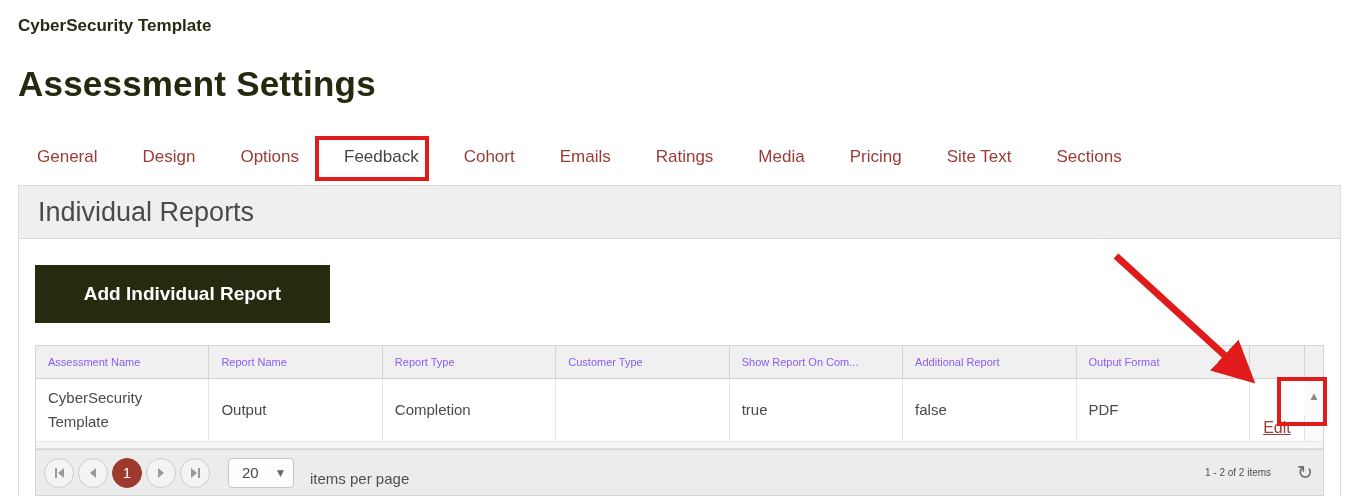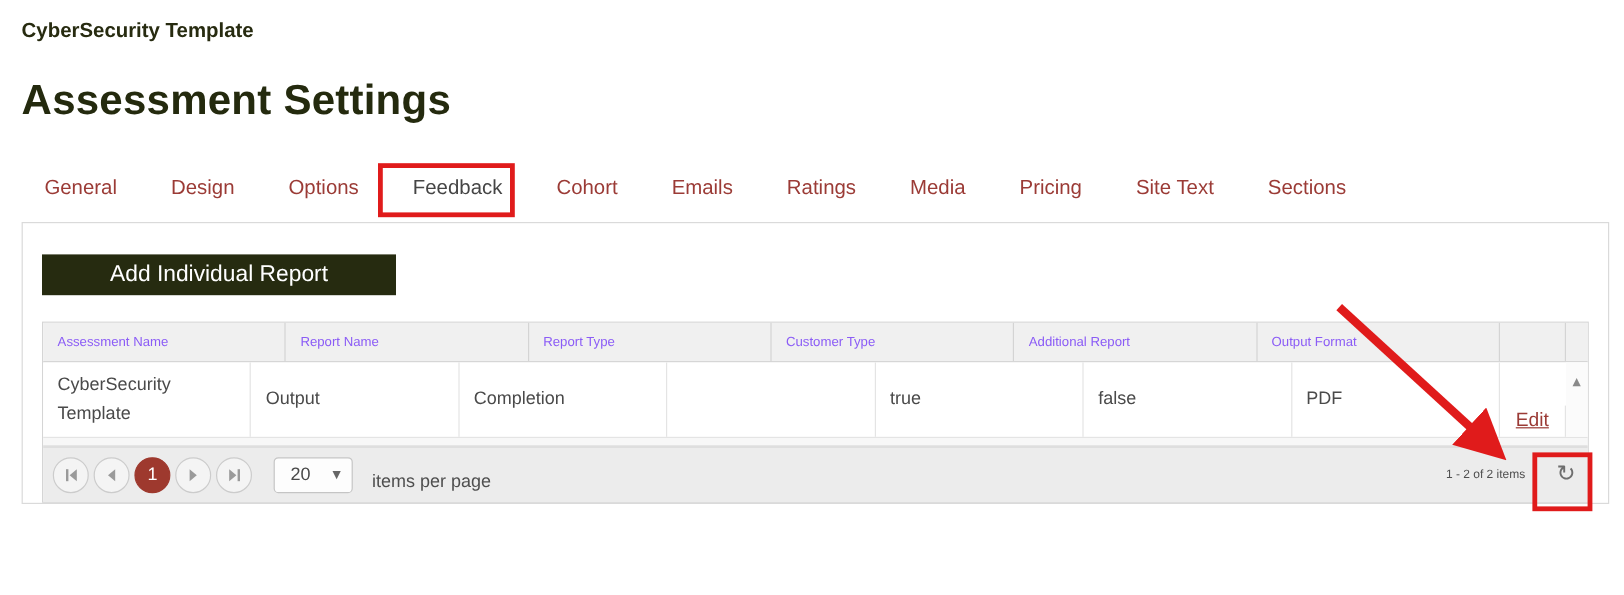--- a/index.html
+++ b/index.html
@@ -22,23 +22,23 @@
   .panel { margin-top:9px; width:1323px; border:1px solid #dadada; background:#fff; }
   .panel-header {
     background:#efefef; border-bottom:1px solid #dadada; height:53px;
     display:flex; align-items:center; padding-left:19px;
     font-size:27px; color:#4a4a4a;
   }
   .panel-body { padding:26px 16px 0 16px; }
 
   .add-btn {
     display:inline-flex; align-items:center; justify-content:center;
-    min-width:295px; height:34px; padding:0 44px;
+    min-width:295px; height:58px; padding:0 44px;
     background:#262b10; color:#ffffff; border:none;
-    font-family:"Liberation Sans", sans-serif; font-size:19px; font-weight:normal;
+    font-family:"Liberation Sans", sans-serif; font-size:19px; font-weight:bold;
     cursor:pointer;
   }
 
   
   .grid { margin-top:22px; border:1px solid #d5d5d5; position:relative; background:#fff; }
   .grid-header { display:flex; background:#f0f0f0; border-bottom:1px solid #d0d0d0; height:33px; }
   .gh-cell {
     flex:1 1 0; display:flex; align-items:center; padding:0 12px;
     font-size:11px; color:#8b5cf6; border-right:1px solid #d4d4d4;
     white-space:nowrap; overflow:hidden; cursor:pointer;
@@ -110,31 +110,33 @@
     <div class="tab">Cohort</div>
     <div class="tab">Emails</div>
     <div class="tab">Ratings</div>
     <div class="tab">Media</div>
     <div class="tab">Pricing</div>
     <div class="tab">Site Text</div>
     <div class="tab">Sections</div>
   </div>
 
   <div class="panel">
+    <div class="panel-header">Individual Reports</div>
 
     <div class="panel-body">
       <button class="add-btn">Add Individual Report</button>
 
       <div class="grid">
 
         <div class="grid-header">
           <div class="gh-cell">Assessment Name</div>
           <div class="gh-cell">Report Name</div>
           <div class="gh-cell">Report Type</div>
           <div class="gh-cell">Customer Type</div>
+          <div class="gh-cell">Show Report On Com...</div>
           <div class="gh-cell">Additional Report</div>
           <div class="gh-cell">Output Format</div>
           <div class="gh-cell col-edit"></div>
           <div class="gh-cell col-scroll"></div>
         </div>
 
         <div class="grid-row">
           <div class="gr-cell wrap">CyberSecurity Template</div>
           <div class="gr-cell">Output</div>
           <div class="gr-cell">Completion</div>

